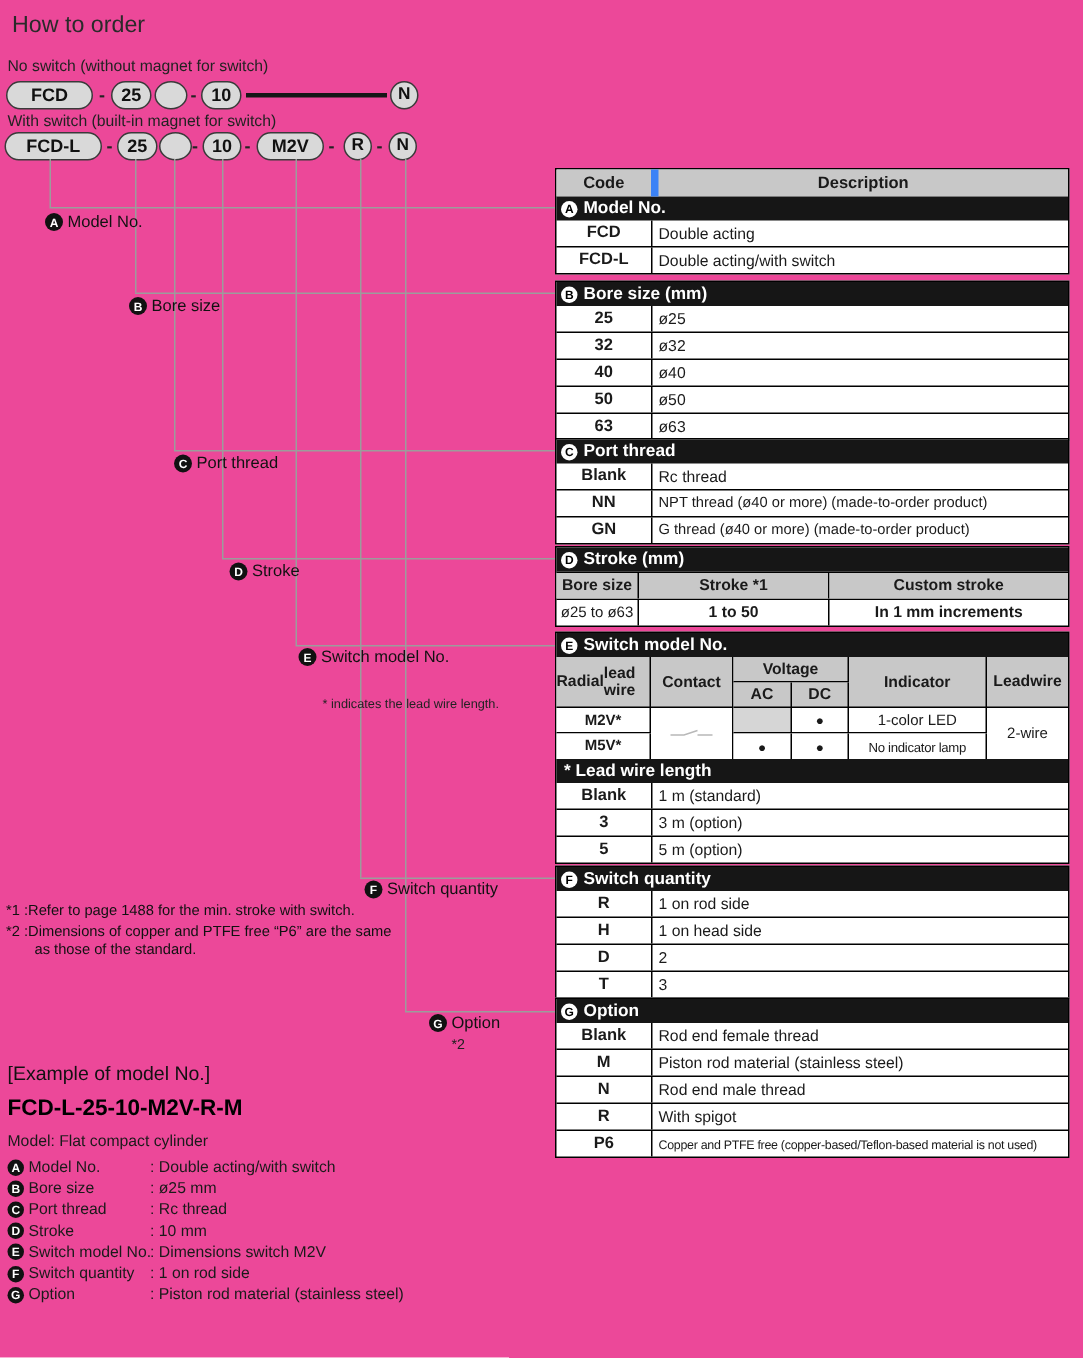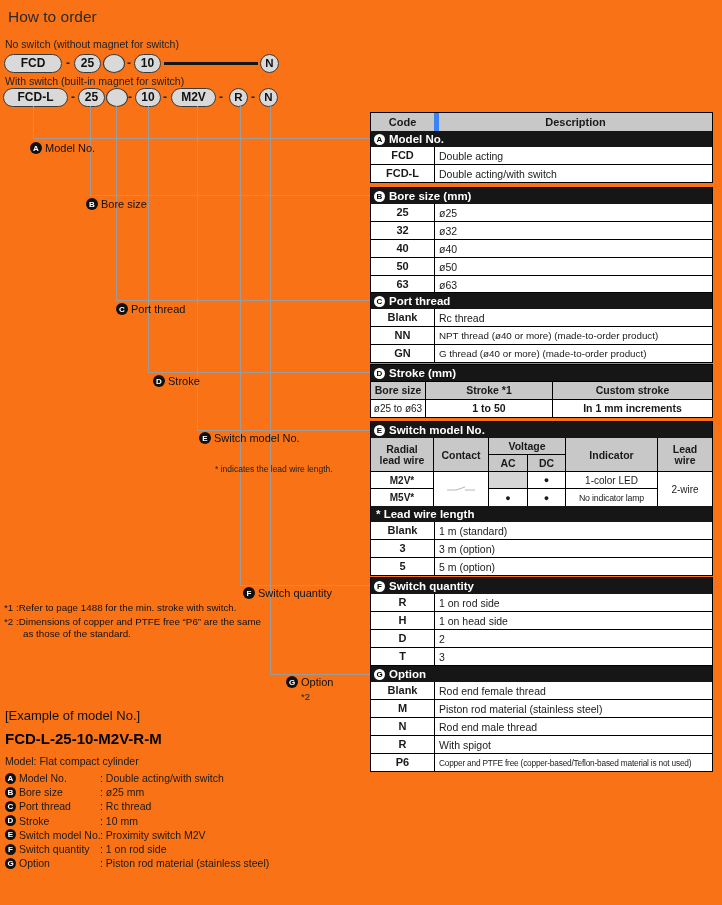--- a/index.html
+++ b/index.html
@@ -1,17 +1,17 @@
 <!DOCTYPE html>
 <html><head>
 <meta charset="utf-8">
 <style>
   html,body{margin:0;padding:0;background:#fff;}
   .canvas{
-    position:relative;width:722px;height:905px;background:#f97316;
+    position:relative;width:722px;height:905px;background:#ec4899;
     font-family:"Liberation Sans", sans-serif;color:#1a1a1a;overflow:hidden;
   }
   
   .page-title{position:absolute;left:8px;top:8px;font-size:15.5px;color:#2a2a2a;}
   .rowlabel{position:absolute;left:5px;font-size:10.5px;color:#222;}
   .pill{
     position:absolute;height:17px;line-height:17px;border:1.7px solid #3a3a3a;border-radius:10px;
     background:#d9d9d9;font-weight:bold;font-size:12px;text-align:center;color:#111;
   }
   .circ{
@@ -50,21 +50,21 @@
   .sc1{width:54px;border-right:1px solid #000;height:100%;line-height:17px;text-align:center;font-size:10px;}
   .sc2{width:126px;border-right:1px solid #000;height:100%;line-height:17px;text-align:center;font-size:10.5px;}
   .sc3{flex:1;height:100%;line-height:17px;text-align:center;font-size:10.5px;}
   .shead .sc1,.shead .sc2,.shead .sc3{background:#c8c8c8;font-weight:bold;font-size:10.5px;}
   .bold{font-weight:bold;}
   
   .swgrid{display:grid;grid-template-columns:63px 55px 39px 38px 92px 1fr;grid-template-rows:17px 17px 17px 17px;}
   .sw{border-right:1px solid #000;border-bottom:1px solid #000;display:flex;align-items:center;justify-content:center;
       font-size:10px;background:#fff;overflow:hidden;}
   .sw.h{background:#c8c8c8;font-weight:bold;font-size:10.5px;}
-  .sw.two{flex-direction:column;line-height:11px;justify-content:center;}
+  .sw.two{flex-direction:row;line-height:11px;justify-content:center;}
   .sw.shade{background:#d6d6d6;}
   .sw.dot{font-size:9px;}
   .sw.smalltxt{font-size:8.8px;letter-spacing:-0.2px;}
   .sw.lastcol{border-right:none;}
   .sw.lastrow{border-bottom:none;}
   .sw.modelcell{font-weight:bold;}
   
   .prec{position:absolute;left:4px;top:599px;width:346px;}
   .prec-h{display:flex;align-items:center;border-bottom:2px solid #000;padding-bottom:3px;font-size:15px;color:#111;}
   .prec-h .txt{margin-left:5px;}
@@ -380,21 +380,21 @@
           <span class="ex-value">: Rc thread</span>
         </div>
         <div class="ex-row">
           <span class="cbadge" style="width: 11px; height: 11px; flex: 0 0 11px;">D</span>
           <span class="ex-label">Stroke</span>
           <span class="ex-value">: 10 mm</span>
         </div>
         <div class="ex-row">
           <span class="cbadge" style="width: 11px; height: 11px; flex: 0 0 11px;">E</span>
           <span class="ex-label">Switch model No.</span>
-          <span class="ex-value">: Proximity switch M2V</span>
+          <span class="ex-value">: Dimensions switch M2V</span>
         </div>
         <div class="ex-row">
           <span class="cbadge" style="width: 11px; height: 11px; flex: 0 0 11px;">F</span>
           <span class="ex-label">Switch quantity</span>
           <span class="ex-value">: 1 on rod side</span>
         </div>
         <div class="ex-row">
           <span class="cbadge" style="width: 11px; height: 11px; flex: 0 0 11px;">G</span>
           <span class="ex-label">Option</span>
           <span class="ex-value">: Piston rod material (stainless steel)</span>

